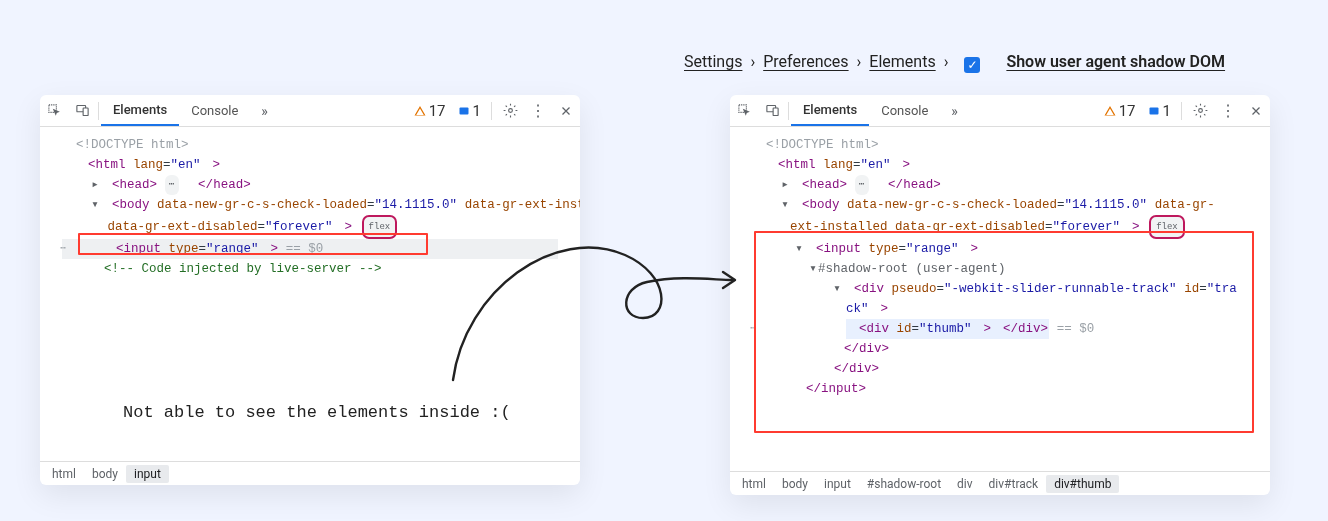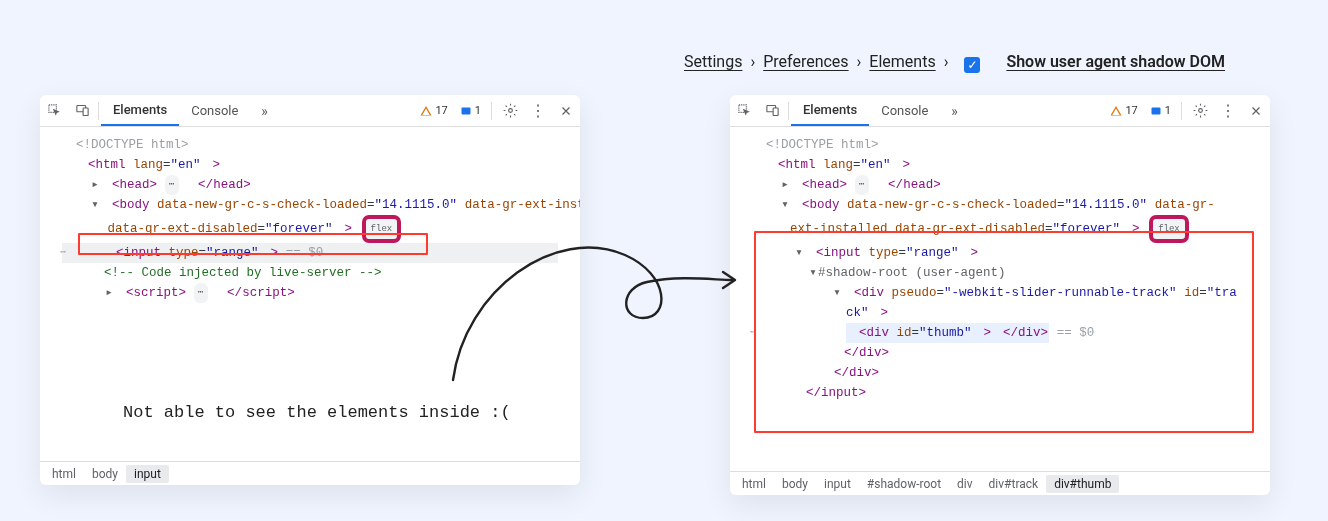--- a/index.html
+++ b/index.html
@@ -69,21 +69,21 @@
   }
   .toolbar .tab.active {
     color: #333;
     border-bottom: 2px solid #1a73e8;
     font-weight: 500;
   }
   .toolbar .grow { flex: 1; }
   .toolbar .badge {
     display: inline-flex;
     align-items: center;
-    font-size: 11px;
+    font-size: 15px;
     padding: 1px 4px;
     border-radius: 3px;
     margin: 0 2px;
   }
   .badge.warn svg { color: #e37400; }
   .badge.info svg { color: #1a73e8; }
   .badge .num { margin-left: 3px; color: #333; }
   .tree {
     flex: 1;
     padding: 8px 22px;
@@ -102,21 +102,21 @@
   .tree .gray { color: #9aa0a6; }
   .tree .pill {
     display: inline-block;
     background: #f1f3f4;
     color: #5f6368;
     font-size: 9px;
     border-radius: 7px;
     padding: 0 5px;
     vertical-align: 1px;
     margin-left: 2px;
-    border: 4px solid #be185d;
+    border: 2px solid #be185d;
   }
   .tree .ellipsispill {
     display: inline-block;
     background: #f1f3f4;
     border-radius: 6px;
     padding: 0 4px;
     color: #5f6368;
     font-size: 10px;
     vertical-align: 1px;
   }
@@ -246,21 +246,20 @@
     <div class="line i1"><span class="gray">&lt;!DOCTYPE html&gt;</span></div>
     <div class="line i1"><span class="tag">&lt;<span>html</span></span> <span class="attr-n">lang</span>=<span class="attr-v">"en"</span><span class="tag">&gt;</span></div>
     <div class="line i2"><span class="arrow">▸</span><span class="tag">&lt;<span>head</span>&gt;</span> <span class="ellipsispill">⋯</span> <span class="tag">&lt;/<span>head</span>&gt;</span></div>
     <div class="line i2"><span class="arrow">▾</span><span class="tag">&lt;<span>body</span></span> <span class="attr-n">data-new-gr-c-s-check-loaded</span>=<span class="attr-v">"14.1115.0"</span> <span class="attr-n">data-gr-ext-installed</span></div>
     <div class="line i2" style="padding-left:38px"><span class="attr-n">&nbsp;</span><span class="attr-n">data-gr-ext-disabled</span>=<span class="attr-v">"forever"</span><span class="tag">&gt;</span> <span class="pill">flex</span></div>
     <div class="line i3 sel-line2" style="position:relative">
       <span class="threedots">⋯</span>
       <span class="tag">&lt;<span>input</span></span> <span class="attr-n">type</span>=<span class="attr-v">"range"</span><span class="tag">&gt;</span> <span class="gray">== $0</span>
     </div>
     <div class="line i3"><span class="comment">&lt;!-- Code injected by live-server --&gt;</span></div>
-    <div class="line i3"><span class="arrow">▸</span><span class="tag">&lt;<span>script</span>&gt;</span> <span class="ellipsispill">⋯</span> <span class="tag">&lt;/<span>script</span>&gt;</span></div>
 
     <div class="hl-box" style="top:106px;left:38px;width:350px;height:22px"></div>
 
     <div class="caption" style="top:276px;left:83px">Not able to see the elements inside :(</div>
   </div>
 
   <div class="bc">
     <span class="crumb">html</span>
     <span class="crumb">body</span>
     <span class="crumb sel">input</span>

